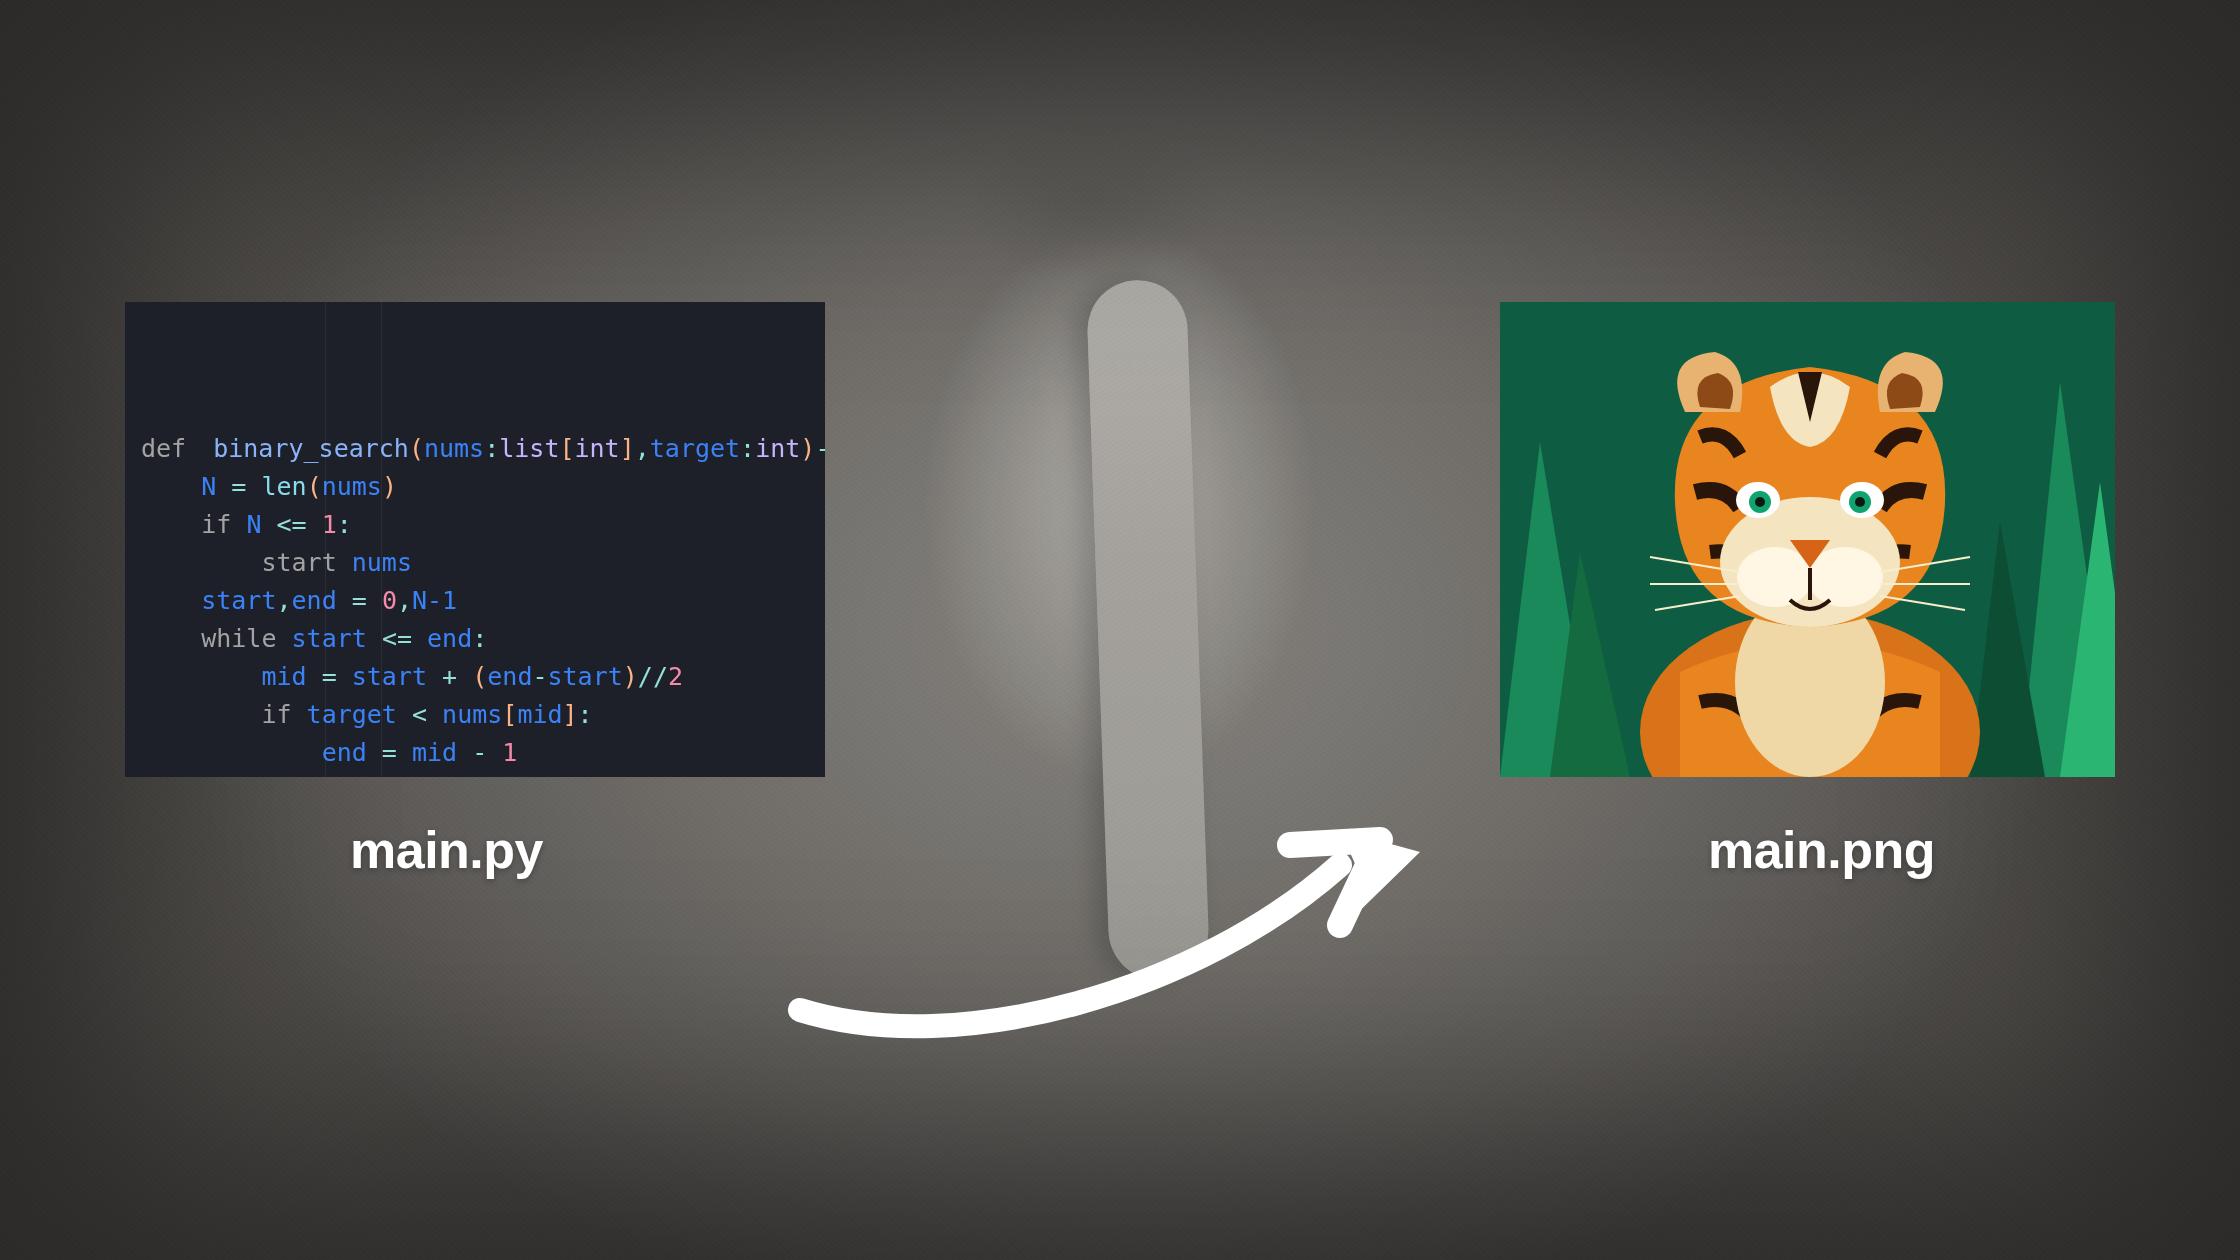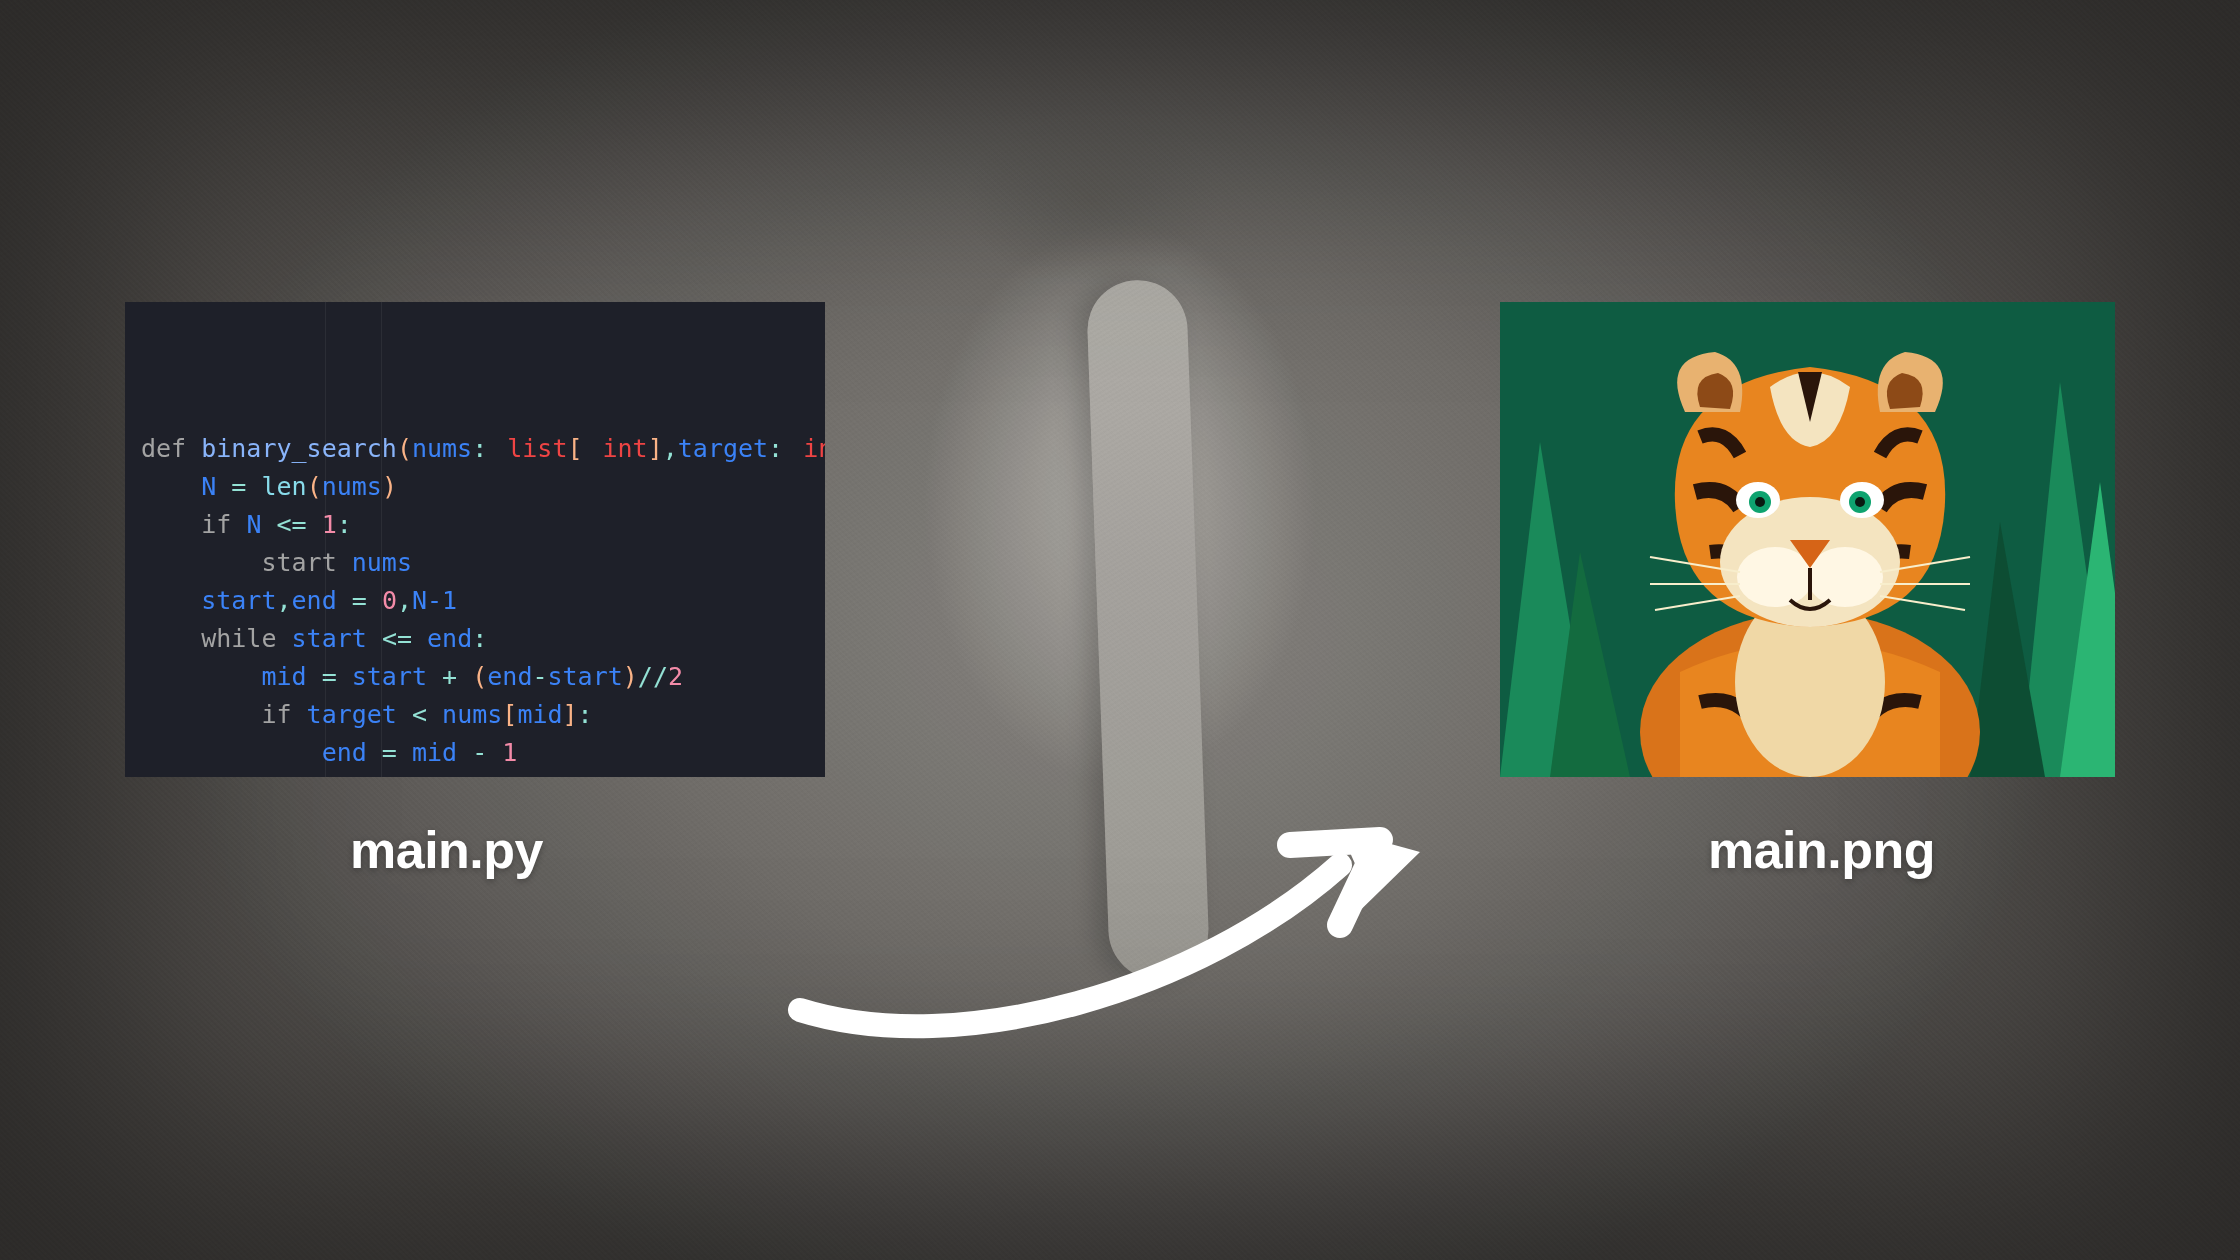--- a/index.html
+++ b/index.html
@@ -70,22 +70,22 @@
       color: #cdd6f4;
       white-space: pre;
     }
     .code-panel .guide {
       position: absolute;
       top: 0; bottom: 0;
       width: 1px;
       background: rgba(255,255,255,0.06);
     }
     .kw  { color: #a3a3a3; }   
-    .fn  { color: #89b4fa; }   
-    .ty  { color: #ef4444; margin-left: 20px; }   
+    .fn  { color: #89b4fa; margin-left: 12px; }   
+    .ty  { color: #c4b5fd; }   
     .op  { color: #94e2d5; }   
     .pc  { color: #fab387; }   
     .nm  { color: #f38ba8; }   
     .id  { color: #3b82f6; }   
     .bi  { color: #89dceb; }   
 
     
     .img-panel {
       position: absolute;
       right: 125px;

